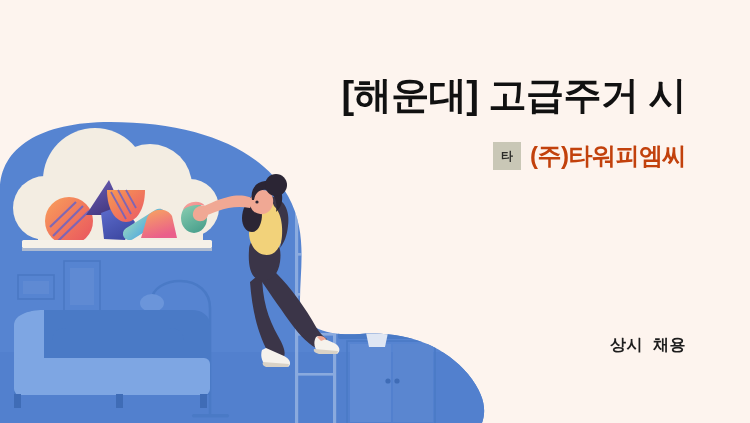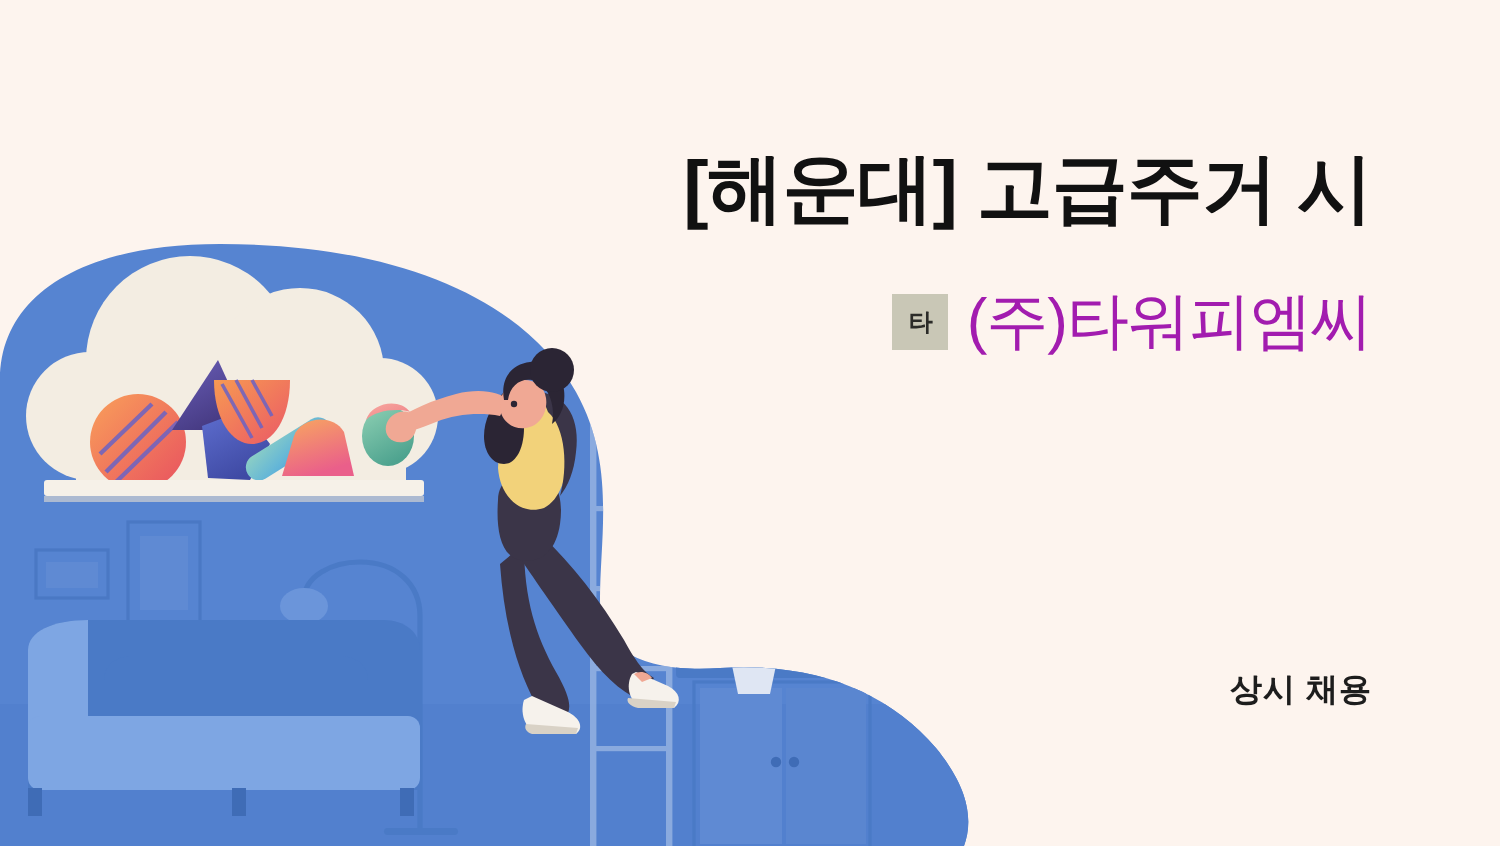--- a/index.html
+++ b/index.html
@@ -58,35 +58,36 @@
     color:#2b2b28;
     font-size:12px;
     font-weight:bold;
     display:flex;
     align-items:center;
     justify-content:center;
     line-height:1;
     flex:0 0 auto;
   }
   .company-name {
-    font-size:31px;
-    font-weight:normal;
-    color:#a21caf;
+    font-size:24px;
+    font-weight:bold;
+    color:#c2410c;
     letter-spacing:-0.5px;
     white-space:nowrap;
   }
   .hiring-type {
     position:absolute;
     right:64px;
     top:335px;
     font-size:16px;
     font-weight:bold;
     color:#1d1d1d;
     letter-spacing:0.5px;
     white-space:nowrap;
+    font-family:Liberation Mono, monospace;
   }
 </style>
 </head>
 <body>
 
 <div id="poster">
 
   <svg id="illustration" viewBox="0 0 750 423">
     <defs>
       <clipPath id="blobClip">

